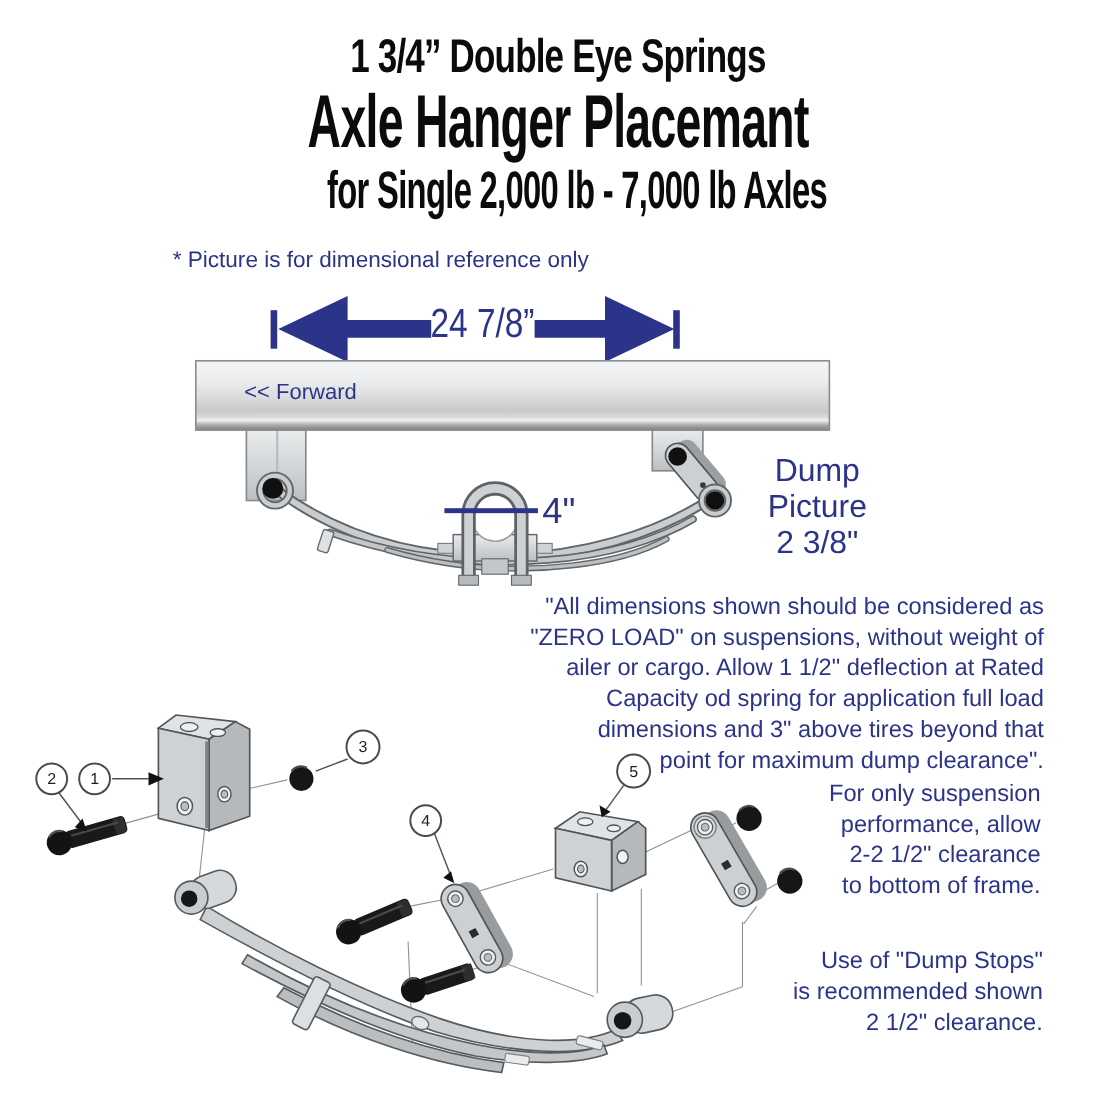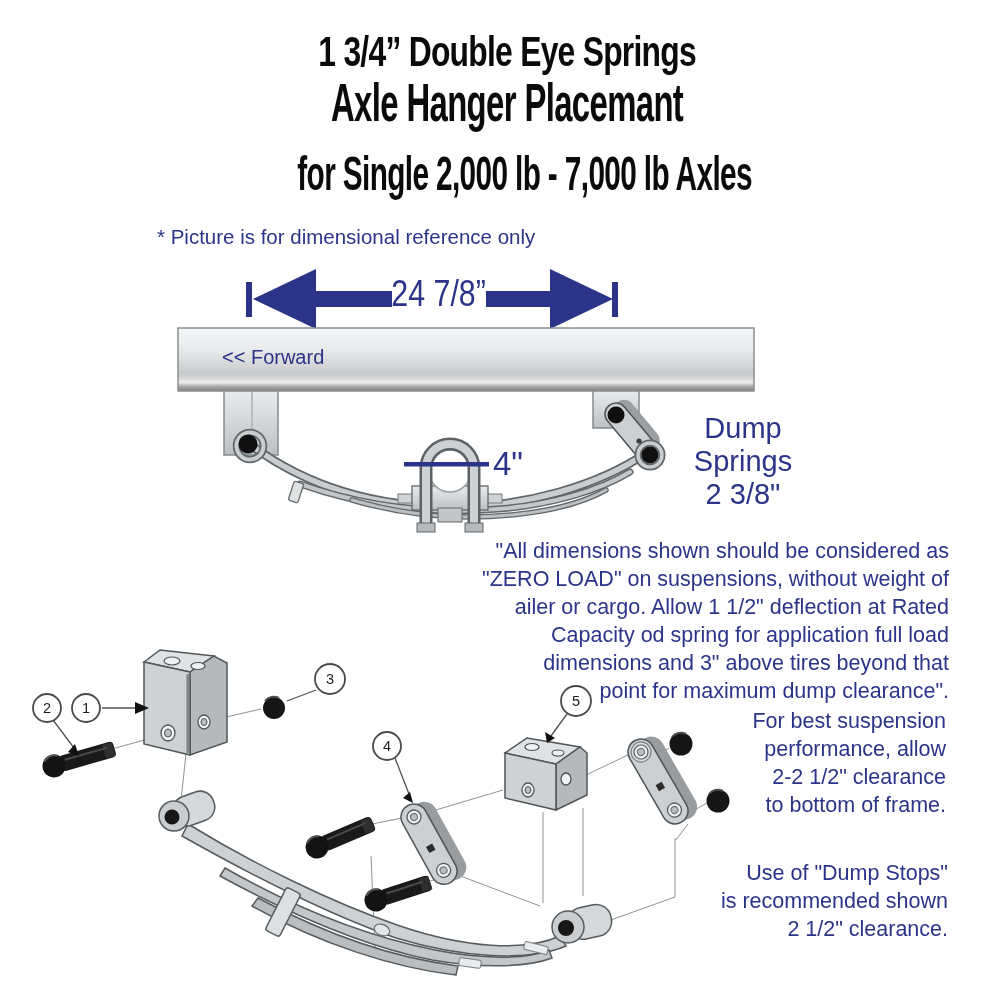--- a/index.html
+++ b/index.html
@@ -8,21 +8,21 @@
     font-family:"Liberation Sans", sans-serif; overflow:hidden;
   }
   .abs { position:absolute; }
   .navy { color:#2b3489; }
   .artwork { position:absolute; left:0; top:0; width:1000px; height:1000px; }
 
   .title-line { left:0; right:0; text-align:center; color:#0b0b0b; font-weight:bold; white-space:nowrap;padding-left:14px; }
   .cond  { display:inline-block; transform:scaleX(0.62); transform-origin:50% 50%; letter-spacing:-1px; }
   .cond1 { display:inline-block; transform:scaleX(0.74); transform-origin:50% 50%; letter-spacing:-1px; }
   .t1 { top:27px;  font-size:43px; }
-  .t2 { top:72px;  font-size:53px; letter-spacing:-1px; }
+  .t2 { top:72px;  font-size:68px; letter-spacing:-1px; }
   .t3 { top:146px; font-size:48px;margin-left:36px; }
 
   .note { left:157px; top:225px; font-size:20.5px; }
 
   .dim-label { left:339px; top:273px; width:200px; text-align:center; font-size:37px; font-weight:normal; white-space:nowrap; }
   .dim-label .cond2 { display:inline-block; transform:scaleX(0.82); transform-origin:50% 50%; }
 
   .fwd  { left:197px; top:346px; font-size:20px;margin-left:25px; }
   .four { left:493px; top:445px; font-size:33px; }
 
@@ -277,35 +277,35 @@
   <div class="abs note navy">* Picture is for dimensional reference only</div>
 
   <div class="abs dim-label navy"><span class="cond2">24 7/8”</span></div>
 
   <div class="abs fwd navy">&lt;&lt; Forward</div>
 
   <div class="abs four navy">4"</div>
 
   <div class="abs axdia navy">
     <div>Dump</div>
-    <div>Springs</div>
+    <div>Picture</div>
     <div>2 3/8"</div>
   </div>
 
   <div class="abs para p-zero navy">
     <div>"All dimensions shown should be considered as</div>
     <div>"ZERO LOAD" on suspensions, without weight of</div>
     <div>ailer or cargo. Allow 1 1/2" deflection at Rated</div>
     <div>Capacity od spring for application full load</div>
     <div>dimensions and 3" above tires beyond that</div>
     <div>point for maximum dump clearance".</div>
   </div>
 
   <div class="abs para p-clear navy">
-    <div>For best suspension</div>
+    <div>For only suspension</div>
     <div>performance, allow</div>
     <div>2-2 1/2" clearance</div>
     <div>to bottom of frame.</div>
   </div>
 
   <div class="abs para p-dump navy">
     <div>Use of "Dump Stops"</div>
     <div>is recommended shown</div>
     <div>2 1/2" clearance.</div>
   </div>

